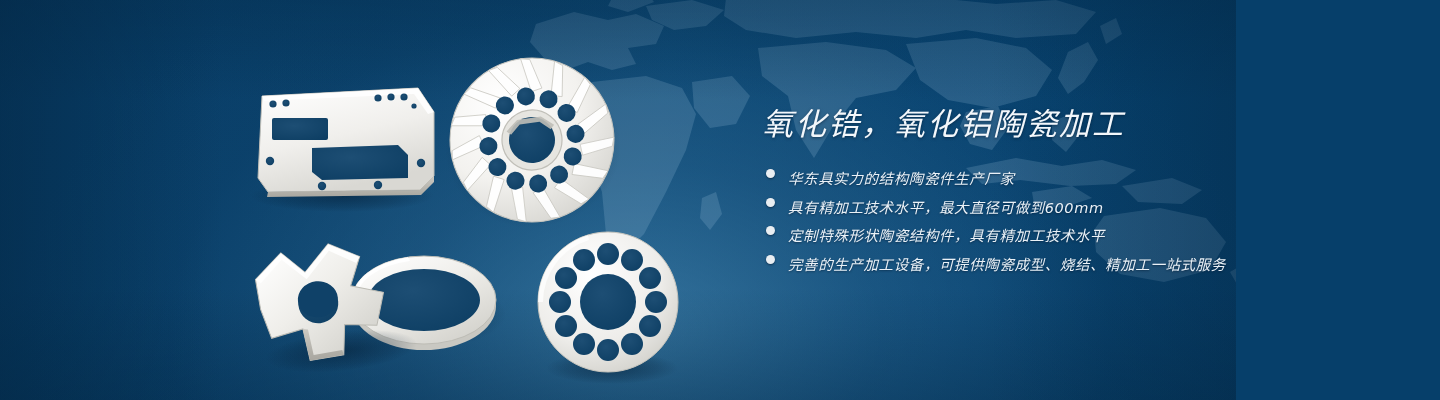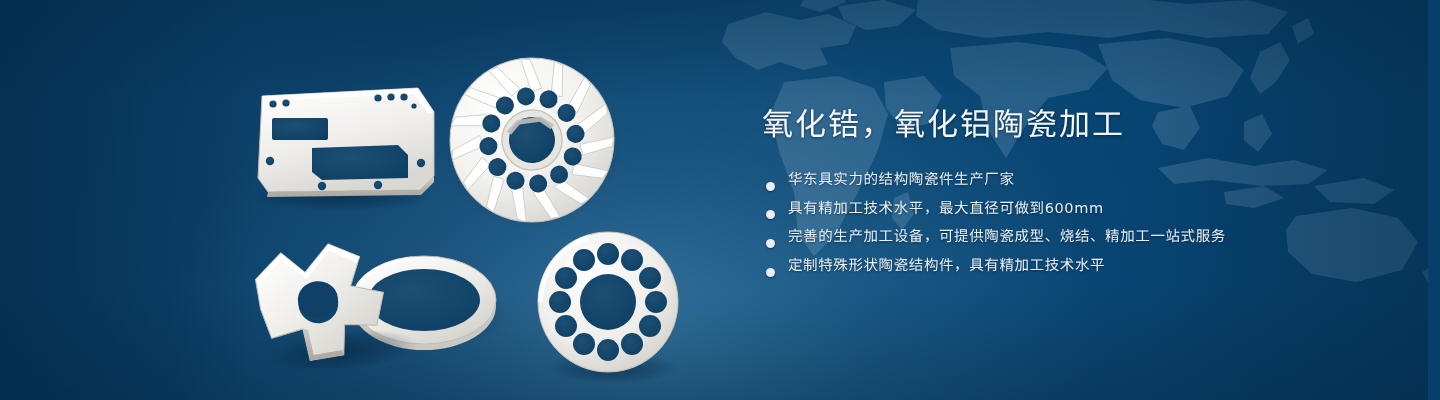--- a/index.html
+++ b/index.html
@@ -7,24 +7,25 @@
     margin: 0;
     padding: 0;
     background: #063f6a;
   }
   body {
     font-family: "DejaVu Sans", "Liberation Sans", sans-serif;
   }
 
   .banner {
     position: relative;
-    width: 1428px;
+    width: 1236px;
     height: 400px;
     overflow: hidden;
     background: #3b82f6;
+    font-style: italic;
   }
 
   
   .bg-base {
     position: absolute;
     inset: 0;
     background:
       radial-gradient(ellipse 760px 520px at 640px 330px,
         rgba(86,150,190,0.55) 0%,
         rgba(60,118,160,0.34) 32%,
@@ -85,21 +86,21 @@
     text-shadow: 0 1px 3px rgba(0,20,40,0.55);
     white-space: nowrap;
   }
   .bullets {
     list-style: none;
     margin: 24px 0 0 4px;
     padding: 0;
   }
   .bullet {
     display: flex;
-    align-items: flex-end;
+    align-items: flex-start;
     margin-bottom: 7px;
     white-space: nowrap;
   }
   .bullet:last-child { margin-bottom: 0; }
   .dot {
     flex: 0 0 auto;
     width: 9px;
     height: 9px;
     border-radius: 50%;
     background: #e9eef2;
@@ -313,22 +314,22 @@
       <li class="bullet">
         <span class="dot"></span>
         <span class="bullet-text">华东具实力的结构陶瓷件生产厂家</span>
       </li>
       <li class="bullet">
         <span class="dot"></span>
         <span class="bullet-text">具有精加工技术水平，最大直径可做到600mm</span>
       </li>
       <li class="bullet">
         <span class="dot"></span>
-        <span class="bullet-text">完善的生产加工设备，可提供陶瓷成型、烧结、精加工一站式服务</span>
+        <span class="bullet-text">定制特殊形状陶瓷结构件，具有精加工技术水平</span>
       </li>
       <li class="bullet">
         <span class="dot"></span>
-        <span class="bullet-text">定制特殊形状陶瓷结构件，具有精加工技术水平</span>
+        <span class="bullet-text">完善的生产加工设备，可提供陶瓷成型、烧结、精加工一站式服务</span>
       </li>
     </ul>
   </div>
 
 </div>
 
 </body></html>

